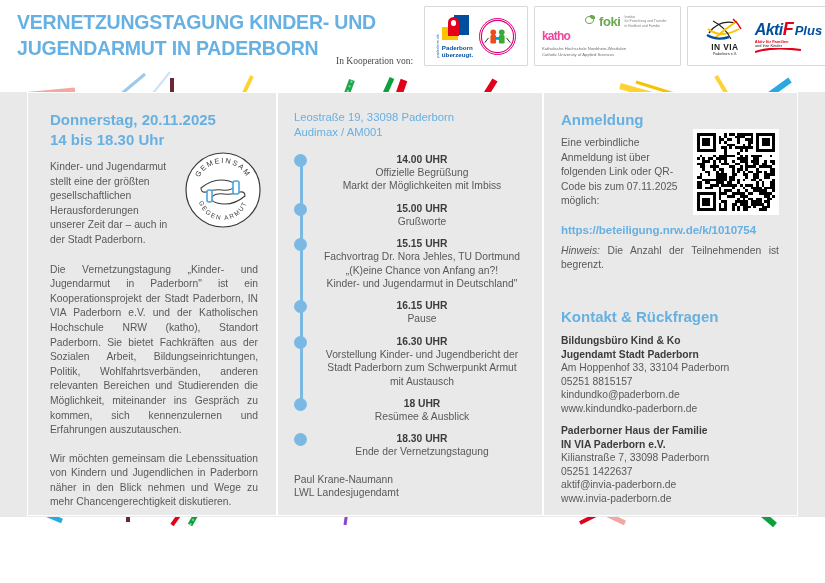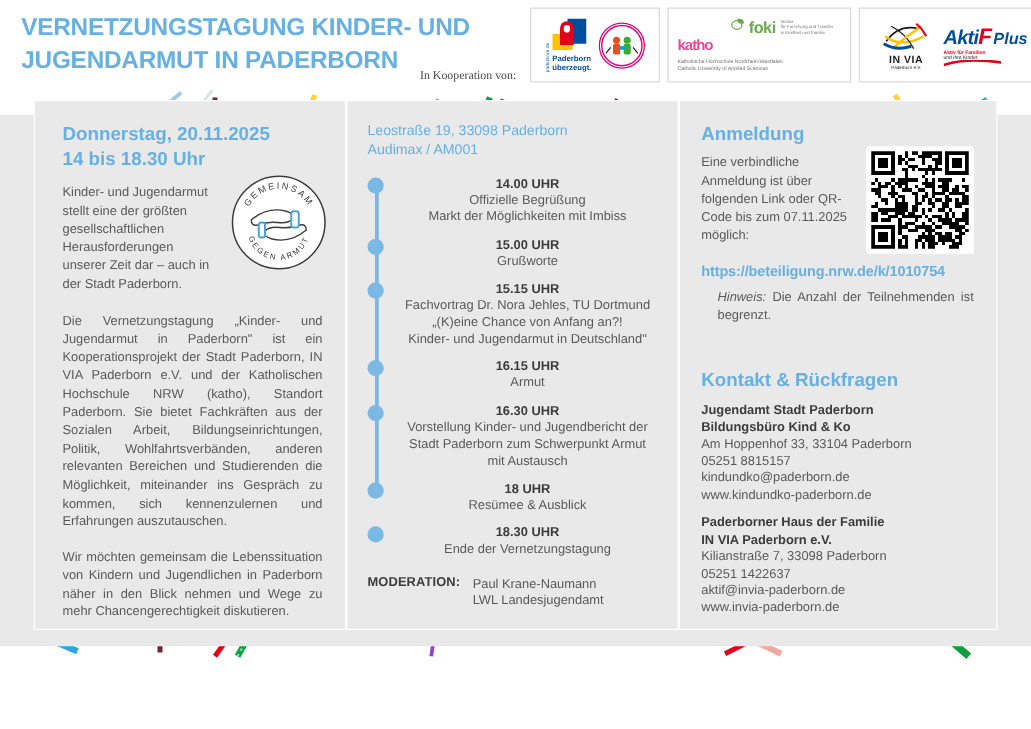--- a/index.html
+++ b/index.html
@@ -89,21 +89,21 @@
   .band svg { display: block; width: 825px; height: 100%; }
 
   
   .gray-bg {
     position:absolute; left:0; top: 92px; width:825px; height:425px;
     background:#e9e9e9; z-index: 2;
   }
 
   
   .cards {
-    position: absolute; left: 27px; top: 80px; width: 771px; height: 424px;
+    position: absolute; left: 27px; top: 92px; width: 771px; height: 424px;
     display: flex; gap: 0; z-index: 5;
   }
   .card {
     background: #e9e9e9; border: 1.5px solid #ffffff; padding: 17px 18px 10px 22px;
     position: relative;
   }
   .card.left  { width: 250px; }
   .card.mid   { width: 266px; padding-left: 16px; }
   .card.right { width: 255px; padding-left: 17px; }
 
@@ -137,21 +137,21 @@
   .mod-label { font-size: 10.3px; font-weight: bold; color: #3c3c3b; letter-spacing: 0.1px; }
   .mod-val { font-size: 10.3px; color: #58595b; line-height: 13.4px; }
 
   
   .qr { position:absolute; right:18px; top:36px; width:86px; height:86px; background:#fff; padding:4px;}
   .qr canvas, .qr svg { display:block; }
   .link {
     color: #67b0e2; font-weight: bold; font-size: 11.6px; margin-top: 14px; display:block;
     text-decoration: none; letter-spacing:-0.1px;
   }
-  .hinweis { font-size:10.3px; color:#58595b; line-height:14.2px; margin-top:8px; text-align:justify;margin-left:13px;}
+  .hinweis { font-size:10.3px; color:#58595b; line-height:14.2px; margin-top:8px; text-align:justify;}
   .hinweis i { font-style: italic; }
   .kontakt-h { color:#67b0e2; font-weight:bold; font-size:15px; margin-top:36px; }
   .contact-block { margin-top: 9px; }
   .contact-block .b { font-size:10.3px; font-weight:bold; color:#3c3c3b; line-height:13.5px; }
   .contact-block .n { font-size:10.3px; color:#58595b; line-height:13.5px; }
 
   
   .footer {
     position: absolute; left: 0; top: 530px; width: 825px; height: 53px;
     background: #ffffff; z-index: 6;
@@ -336,21 +336,21 @@
             <div class="tl-item">
               <div class="tl-dot"></div>
               <div class="tl-time">15.15 UHR</div>
               <div class="tl-desc" style="white-space: pre-line;">Fachvortrag Dr. Nora Jehles, TU Dortmund
 „(K)eine Chance von Anfang an?!
 Kinder- und Jugendarmut in Deutschland"</div>
             </div>
             <div class="tl-item">
               <div class="tl-dot"></div>
               <div class="tl-time">16.15 UHR</div>
-              <div class="tl-desc" style="white-space: pre-line;">Armut</div>
+              <div class="tl-desc" style="white-space: pre-line;">Pause</div>
             </div>
             <div class="tl-item">
               <div class="tl-dot"></div>
               <div class="tl-time">16.30 UHR</div>
               <div class="tl-desc" style="white-space: pre-line;">Vorstellung Kinder- und Jugendbericht der
 Stadt Paderborn zum Schwerpunkt Armut
 mit Austausch</div>
             </div>
             <div class="tl-item">
               <div class="tl-dot"></div>
@@ -359,21 +359,20 @@
             </div>
             <div class="tl-item">
               <div class="tl-dot"></div>
               <div class="tl-time">18.30 UHR</div>
               <div class="tl-desc" style="white-space: pre-line;">Ende der Vernetzungstagung</div>
             </div>
           </div>
       </div>
 
       <div class="moderation">
-        <div class="mod-label">MODERATION:</div>
         <div class="mod-val" style="white-space:pre-line">Paul Krane-Naumann
 LWL Landesjugendamt</div>
       </div>
     </div>
 
     <div class="card right">
       <div class="card-h">Anmeldung</div>
 
       <div class="qr">
         <svg id="qrsvg" width="78" height="78" viewBox="0 0 29 29" shape-rendering="crispEdges">
@@ -823,22 +822,22 @@
       <a class="link" href="#">https://beteiligung.nrw.de/k/1010754</a>
 
       <div class="hinweis"><i>Hinweis:</i>
         <span>Die Anzahl der Teilnehmenden ist begrenzt.</span>
       </div>
 
       <div class="kontakt-h">Kontakt &amp; Rückfragen</div>
 
       <div id="contacts">
           <div class="contact-block">
+            <div class="b">Bildungsbüro Kind &amp; Ko</div>
             <div class="b">Jugendamt Stadt Paderborn</div>
-            <div class="b">Bildungsbüro Kind &amp; Ko</div>
             <div class="n">Am Hoppenhof 33, 33104 Paderborn</div>
             <div class="n">05251 8815157</div>
             <div class="n">kindundko@paderborn.de</div>
             <div class="n">www.kindundko-paderborn.de</div>
           </div>
           <div class="contact-block">
             <div class="b">Paderborner Haus der Familie</div>
             <div class="b">IN VIA Paderborn e.V.</div>
             <div class="n">Kilianstraße 7, 33098 Paderborn</div>
             <div class="n">05251 1422637</div>

